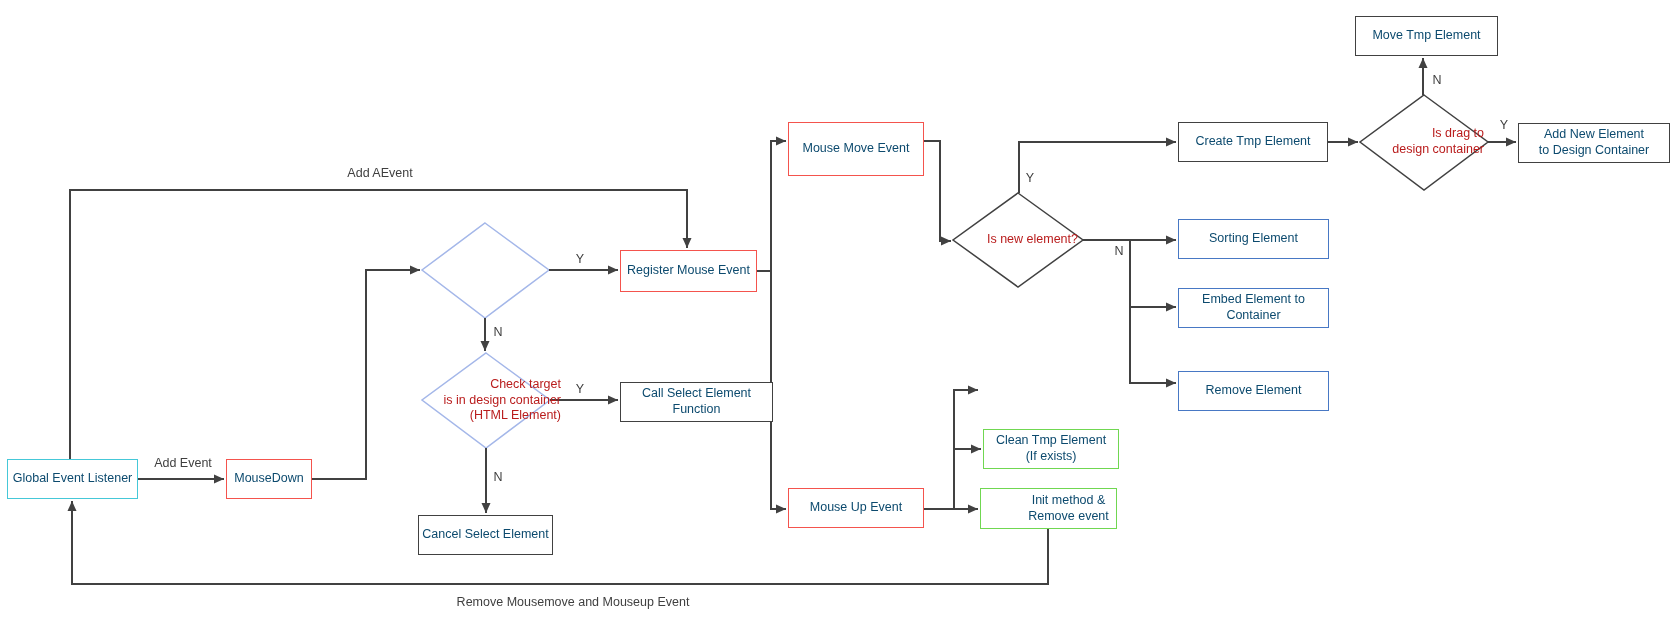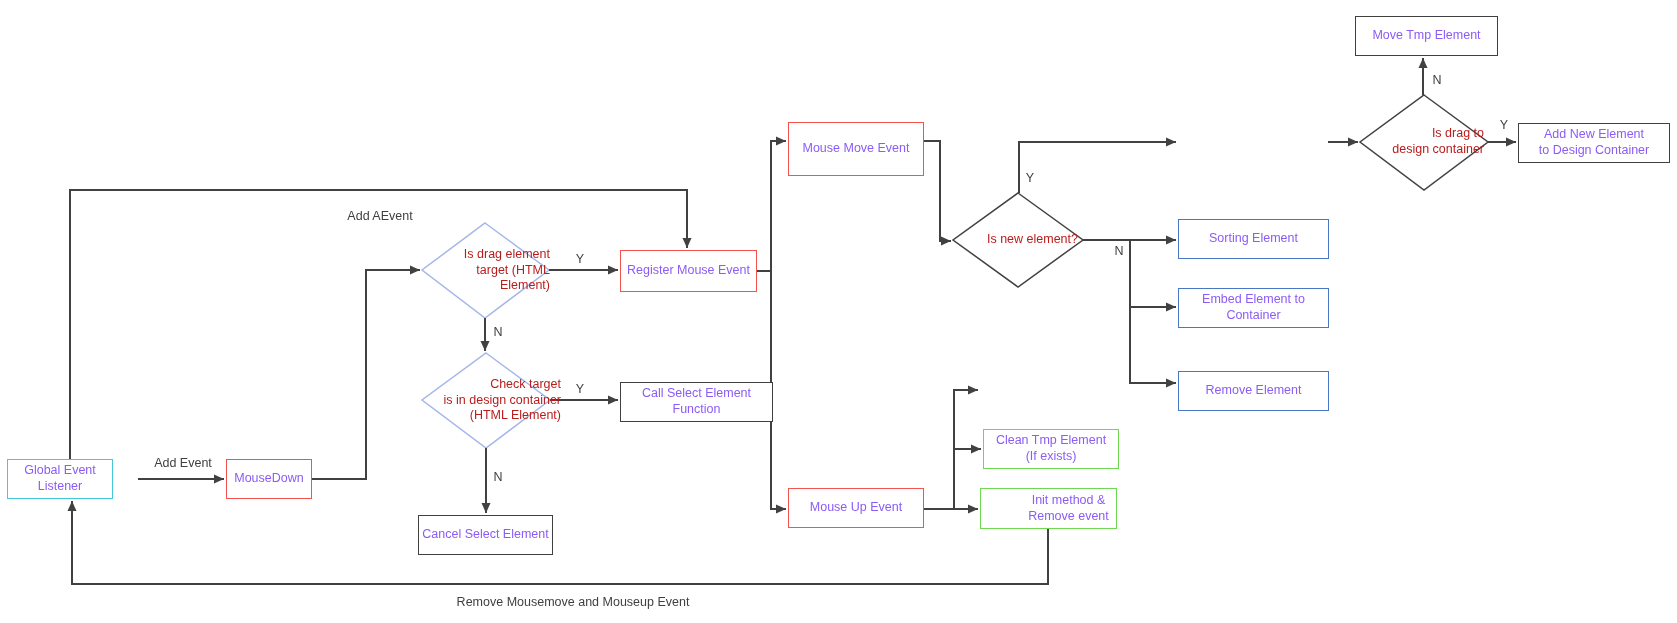--- a/index.html
+++ b/index.html
@@ -14,21 +14,21 @@
   #wires{position:absolute;left:0;top:0;width:1677px;height:623px;}
   .node{
     position:absolute;
     box-sizing:border-box;
     display:flex;align-items:center;justify-content:center;
     text-align:center;
     background:#ffffff;
     border:1.5px solid #414141;
     font-size:12.5px;line-height:1.25;
     white-space:pre-line;
-    color:#8b5cf6;
+    color:#0c4a6e;
   }
   .cyan {border-color:#45c8d8;}
   .red  {border-color:#f4534d;}
   .dark {border-color:#414141;}
   .blue {border-color:#4878c4;}
   .green{border-color:#70d751;}
   .dtext{
     position:absolute;transform:translate(-50%,-50%);
     text-align:right;white-space:pre-line;
     font-size:12.5px;line-height:1.25;color:#b91c1c;
@@ -75,51 +75,49 @@
       <path d="M1328 142 H1358" marker-end="url(#arrow)"></path>
       <path d="M1423 95 V58" marker-end="url(#arrow)"></path>
       <path d="M1488 142 H1516" marker-end="url(#arrow)"></path>
       <path d="M924 509 H978" marker-end="url(#arrow)"></path>
       <path d="M954 509 V390 H978" marker-end="url(#arrow)"></path>
       <path d="M954 449 H981" marker-end="url(#arrow)"></path>
       <path d="M1048 529 V584 H72 V501" marker-end="url(#arrow)"></path>
     </g>
   </svg>
 
-  <div class="node cyan" style="left:7px;top:459px;width:106px;height:40px;">Global Event Listener</div>
+  <div class="node cyan" style="left:7px;top:459px;width:131px;height:40px;">Global Event Listener</div>
   <div class="node red" style="left:226px;top:459px;width:86px;height:40px;">MouseDown</div>
   <div class="node red" style="left:620px;top:250px;width:137px;height:42px;">Register Mouse Event</div>
   <div class="node dark" style="left:620px;top:382px;width:153px;height:40px;">Call Select Element
 Function</div>
   <div class="node dark" style="left:418px;top:515px;width:135px;height:40px;">Cancel Select Element</div>
   <div class="node red" style="left:788px;top:122px;width:136px;height:54px;">Mouse Move Event</div>
   <div class="node red" style="left:788px;top:488px;width:136px;height:40px;">Mouse Up Event</div>
+  <div class="node dark" style="left:1178px;top:122px;width:150px;height:40px;">Create Tmp Element</div>
   <div class="node dark" style="left:1355px;top:16px;width:143px;height:40px;">Move Tmp Element</div>
   <div class="node dark" style="left:1518px;top:123px;width:152px;height:40px;">Add New Element
 to Design Container</div>
   <div class="node blue" style="left:1178px;top:219px;width:151px;height:40px;">Sorting Element</div>
   <div class="node blue" style="left:1178px;top:288px;width:151px;height:40px;">Embed Element to
 Container</div>
   <div class="node blue" style="left:1178px;top:363px;width:151px;height:40px;margin-top:8px;">Remove Element</div>
   <div class="node green" style="left:983px;top:429px;width:136px;height:40px;">Clean Tmp Element
 (If exists)</div>
   <div class="node green" style="left:980px;top:488px;width:137px;height:41px;padding-left:40px;">Init method &amp;
 Remove event</div>
 
-  <div class="dtext" style="left:485px;top:270px;width:130px;">Is drag element
-target (HTML
-Element)</div>
   <div class="dtext" style="left:486px;top:400px;width:150px;">Check target
 is in design container
 (HTML Element)</div>
   <div class="dtext" style="left:1018px;top:240px;width:120px;">Is new element?</div>
   <div class="dtext" style="left:1424px;top:142px;width:120px;">Is drag to
 design container</div>
 
-  <div class="elabel" style="left:380px;top:173px;margin-top:43px;">Add AEvent</div>
+  <div class="elabel" style="left:380px;top:173px;">Add AEvent</div>
   <div class="elabel" style="left:183px;top:463px;">Add Event</div>
   <div class="elabel" style="left:580px;top:259px;">Y</div>
   <div class="elabel" style="left:498px;top:332px;">N</div>
   <div class="elabel" style="left:580px;top:389px;">Y</div>
   <div class="elabel" style="left:498px;top:477px;">N</div>
   <div class="elabel" style="left:1030px;top:178px;">Y</div>
   <div class="elabel" style="left:1119px;top:251px;">N</div>
   <div class="elabel" style="left:1437px;top:80px;">N</div>
   <div class="elabel" style="left:1504px;top:125px;">Y</div>
   <div class="elabel" style="left:573px;top:602px;">Remove Mousemove and Mouseup Event</div>

